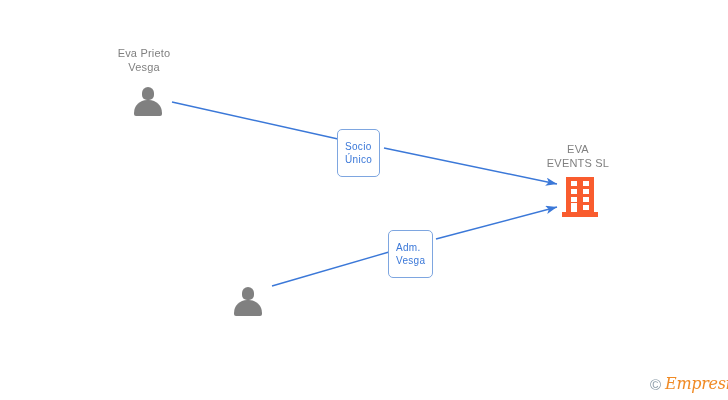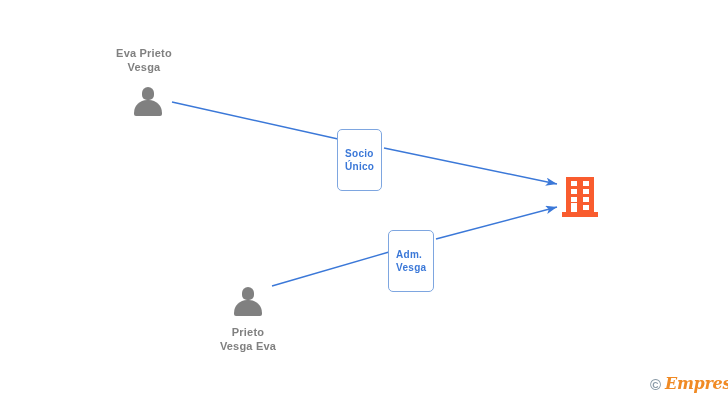--- a/index.html
+++ b/index.html
@@ -10,21 +10,20 @@
   }
   body {
     font-family: "Liberation Sans", sans-serif;
   }
   #canvas {
     position: relative;
     width: 728px;
     height: 400px;
     background: #ffffff;
     overflow: hidden;
-    font-weight: bold;
   }
   .edges {
     position: absolute;
     left: 0;
     top: 0;
     width: 728px;
     height: 400px;
   }
   
   .node-title {
@@ -99,21 +98,21 @@
   
   .rel-label {
     position: absolute;
     background: #ffffff;
     border: 1px solid #7ea6e0;
     border-radius: 5px;
     color: #3b78d8;
     font-size: 10px;
     line-height: 13px;
     text-align: left;
-    padding: 17px 7px;
+    padding: 10px 7px;
     white-space: pre-line;
     letter-spacing: 0.3px;
   }
   
   .watermark {
     position: absolute;
     display: flex;
     align-items: center;
     gap: 4px;
   }
@@ -158,23 +157,23 @@
 Vesga</div>
   <div class="person" style="left:133px; top:87px;">
     <div class="head"></div>
     <div class="body"></div>
   </div>
 
   <div class="person" style="left:233px; top:287px;">
     <div class="head"></div>
     <div class="body"></div>
   </div>
-  <div class="node-title" style="left:198px; top:325px; width:100px;">Prieto
-Vesga Eva</div>
 
+  <div class="node-title" style="left:528px; top:142px; width:100px;">EVA
+EVENTS SL</div>
   <div class="building" style="left:562px; top:177px;">
     <div class="b-body"></div>
     <div class="win" style="left:9px;  top:4px;"></div>
     <div class="win" style="left:21px; top:4px;"></div>
     <div class="win" style="left:9px;  top:12px;"></div>
     <div class="win" style="left:21px; top:12px;"></div>
     <div class="win" style="left:9px;  top:20px;"></div>
     <div class="win" style="left:21px; top:20px;"></div>
     <div class="win" style="left:21px; top:28px;"></div>
     <div class="door"></div>

